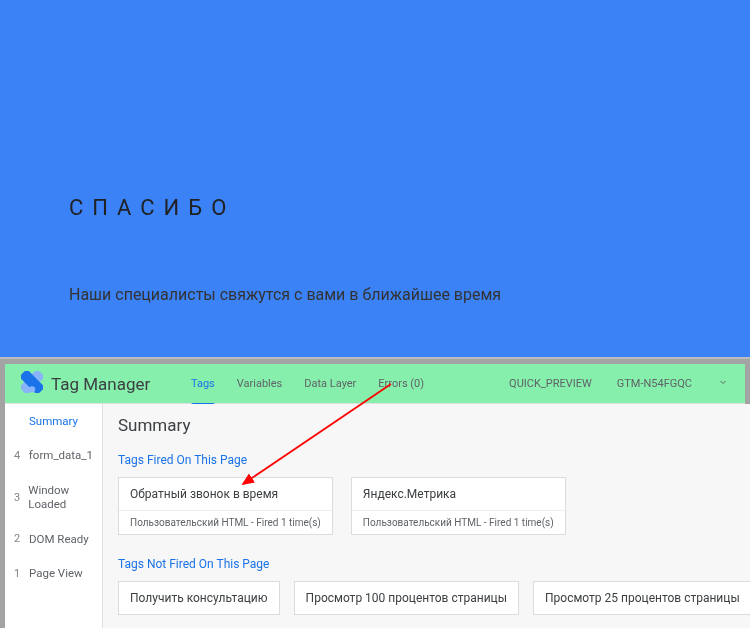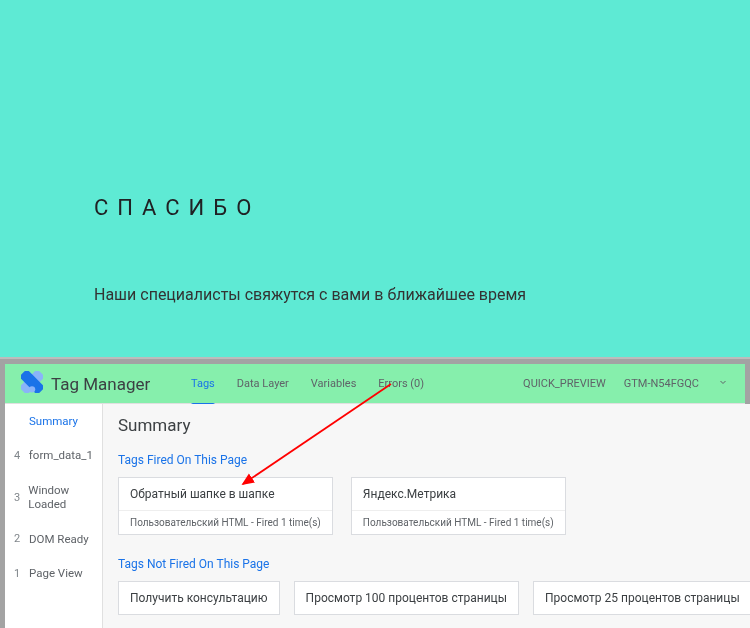--- a/index.html
+++ b/index.html
@@ -1,30 +1,30 @@
 <!DOCTYPE html>
 <html><head>
   <meta charset="utf-8">
   <style>
     * { margin: 0; padding: 0; box-sizing: border-box; }
     body { font-family: -apple-system, BlinkMacSystemFont, "Segoe UI", Roboto, Arial, sans-serif; width: 750px; background: #fff; color: #202124; }
-    .page-top { height: 357px; background: #5eead4; padding-top: 195px; padding-left: 94px; }
+    .page-top { height: 357px; background: #3b82f6; padding-top: 195px; padding-left: 69px; }
     .thankyou { font-size: 22px; font-weight: 400; letter-spacing: 9px; }
     .subtext { font-size: 16px; margin-top: 65px; color: #333; }
     .divider { height: 2px; background: #bcbcbc; }
 
     .gtm { border: 5px solid #a3a3a3; background: #86efac; }
     .gtm-header { display: flex; align-items: center; height: 40px; padding: 0 16px; border-bottom: 1px solid #e0e0e0; position: relative; }
     .gtm-logo { margin-right: 8px; }
     .gtm-title { font-size: 17px; font-weight: 400; color: #3c4043; flex: 0 0 120px; }
     .gtm-tabs { display: flex; gap: 22px; margin-left: 20px; font-size: 11px; color: #5f6368; }
     .gtm-tab { cursor: pointer; line-height: 40px; position: relative; }
     .gtm-tab.active { color: #1a73e8; }
     .gtm-tab.active::after { content: ""; position: absolute; left: 0; right: 0; bottom: -2px; height: 3px; background: #1a73e8; border-radius: 2px 2px 0 0; }
-    .gtm-right { margin-left: auto; display: flex; align-items: center; gap: 18px; font-size: 11px; color: #5f6368; }
+    .gtm-right { margin-left: auto; display: flex; align-items: center; gap: 25px; font-size: 11px; color: #5f6368; }
     .chevron { width: 12px; height: 12px; }
 
     .gtm-body { display: flex; min-height: 228px; }
     .gtm-sidebar { width: 98px; border-right: 1px solid #e0e0e0; background: #fff; font-size: 12px; }
     .sidebar-row { display: flex; align-items: center; padding: 10px 9px; color: #5f6368; gap: 8px; cursor: pointer; }
     .sidebar-row.selected { color: #1a73e8; border-left: 0; }
     .sidebar-num { width: 7px; font-size: 11px; color: #80868b; }
     .sidebar-label { font-size: 11.5px; line-height: 1.25; }
 
     .gtm-main { flex: 1; background: #f7f7f7; padding: 11px 15px; position: relative; }
@@ -56,22 +56,22 @@
     <span class="gtm-logo">
       <svg width="22" height="22" viewBox="0 0 48 48">
         <rect x="12" y="-4" width="24" height="56" rx="7" transform="rotate(45 24 24)" fill="#8ab4f8"></rect>
         <rect x="12" y="-4" width="24" height="56" rx="7" transform="rotate(-45 24 24)" fill="#1a73e8"></rect>
         <circle cx="24" cy="40" r="7" fill="#8ab4f8"></circle>
       </svg>
     </span>
     <div class="gtm-title">Tag Manager</div>
     <div class="gtm-tabs">
       <div class="gtm-tab active">Tags</div>
+      <div class="gtm-tab">Variables</div>
       <div class="gtm-tab">Data Layer</div>
-      <div class="gtm-tab">Variables</div>
       <div class="gtm-tab">Errors (0)</div>
     </div>
     <div class="gtm-right">
       <span>QUICK_PREVIEW</span>
       <span>GTM-N54FGQC</span>
       <span>
         <svg class="chevron" viewBox="0 0 24 24">
             <path d="M7 10l5 5 5-5" fill="none" stroke="#5f6368" stroke-width="2"></path>
           </svg>
       </span>
@@ -110,21 +110,21 @@
             </marker>
           </defs>
         <line x1="158" y1="5" x2="10" y2="105" stroke="#ff0000" stroke-width="1.8" marker-end="url(#arrh)"></line>
       </svg>
 
       <div class="main-title">Summary</div>
       <div class="section-title">Tags Fired On This Page</div>
 
       <div class="tag-cards">
         <div class="tag-card">
-          <div class="tag-card-title">Обратный шапке в шапке</div>
+          <div class="tag-card-title">Обратный звонок в время</div>
           <div class="tag-card-sub">Пользовательский HTML - Fired 1 time(s)</div>
         </div>
         <div class="tag-card">
           <div class="tag-card-title">Яндекс.Метрика</div>
           <div class="tag-card-sub">Пользовательский HTML - Fired 1 time(s)</div>
         </div>
       </div>
 
       <div class="section-title">Tags Not Fired On This Page</div>
 

